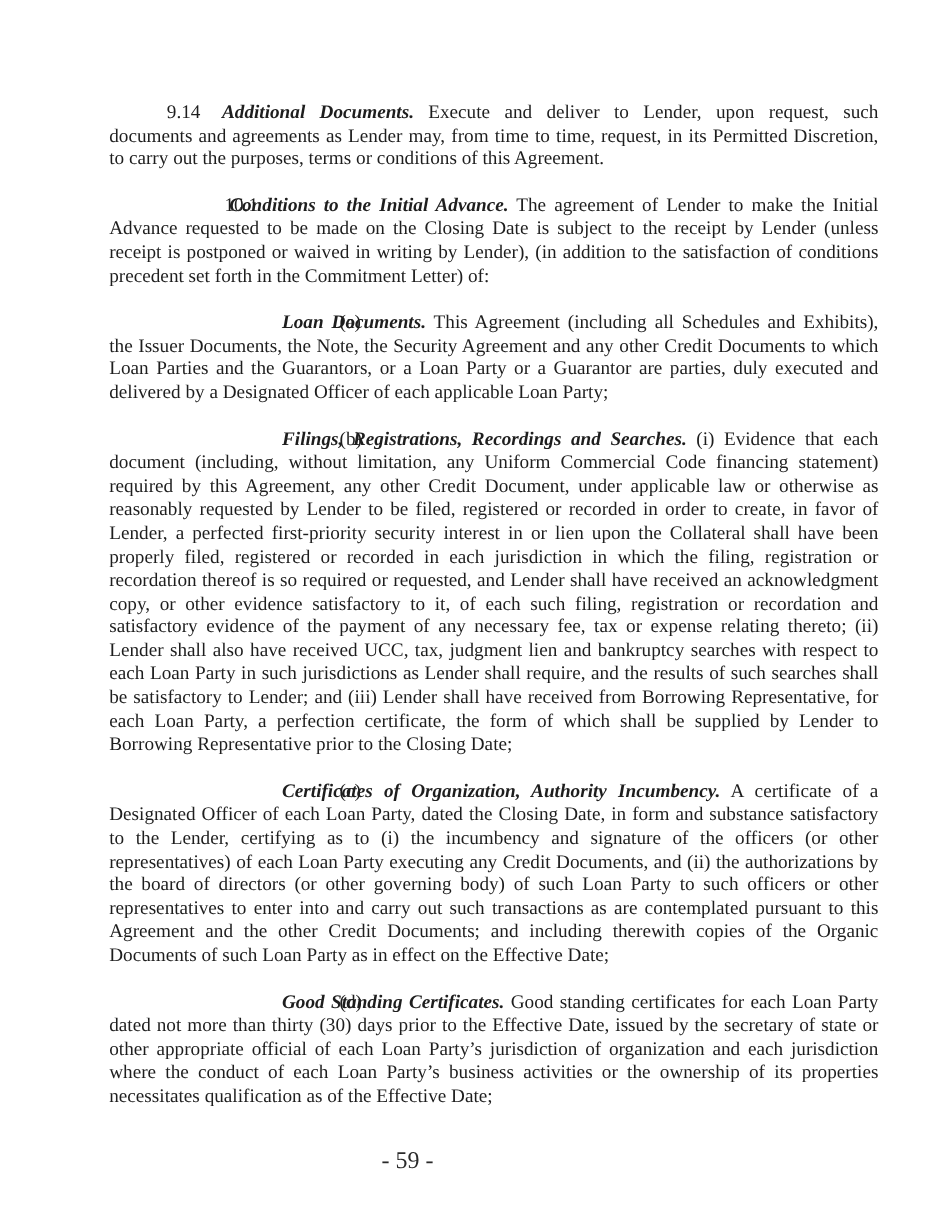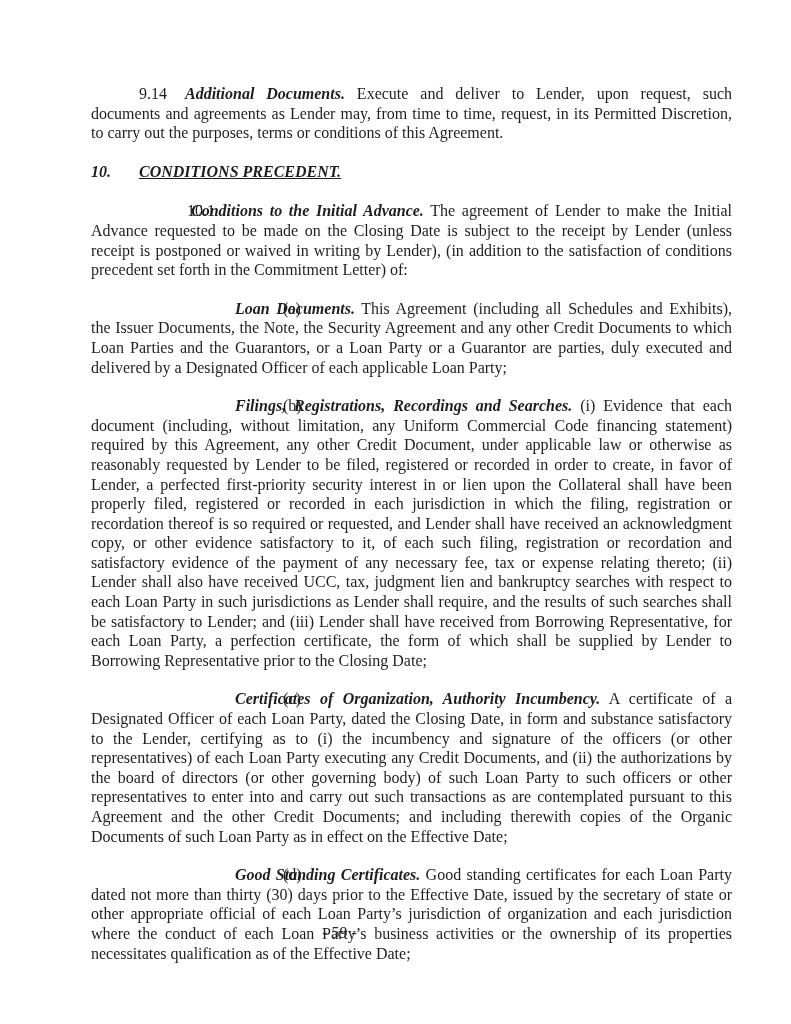--- a/index.html
+++ b/index.html
@@ -41,40 +41,37 @@
   .heading {
     font-weight: bold;
     font-style: italic;
     margin: 0 0 20px 0;
     text-align: left;
   }
   .heading .hnum { display: inline-block; width: 48px; }
   .heading .htext { text-decoration: underline; }
   .footer {
     position: absolute;
-    top: 924px;
+    top: 956px;
     left: 0;
     width: 679px;
     text-align: center;
-    font-size: 16px;
+    font-size: 20px;
     color: #2a2a2a;
   }
 </style>
 </head>
 <body>
 
 <div class="page">
 
   <p class="para ind1">
     <span class="num num-914">9.14</span><span class="title-it">Additional Documents.</span><span> Execute and deliver to Lender, upon request, such documents and agreements as Lender may, from time to time, request, in its Permitted Discretion, to carry out the purposes, terms or conditions of this Agreement.</span>
   </p>
 
-  <p class="heading">
-    <span class="hnum">10.</span><span class="htext">CONDITIONS PRECEDENT.</span>
-  </p>
 
   <p class="para ind1">
     <span class="num num-101">10.1</span><span class="title-it">Conditions to the Initial Advance.</span><span> The agreement of Lender to make the Initial Advance requested to be made on the Closing Date is subject to the receipt by Lender (unless receipt is postponed or waived in writing by Lender), (in addition to the satisfaction of conditions precedent set forth in the Commitment Letter) of:</span>
   </p>
 
   <p class="para ind2">
     <span class="num num-sub">(a)</span><span class="title-it">Loan Documents.</span><span> This Agreement (including all Schedules and Exhibits), the Issuer Documents, the Note, the Security Agreement and any other Credit Documents to which Loan Parties and the Guarantors, or a Loan Party or a Guarantor are parties, duly executed and delivered by a Designated Officer of each applicable Loan Party;</span>
   </p>
 
   <p class="para ind2">

